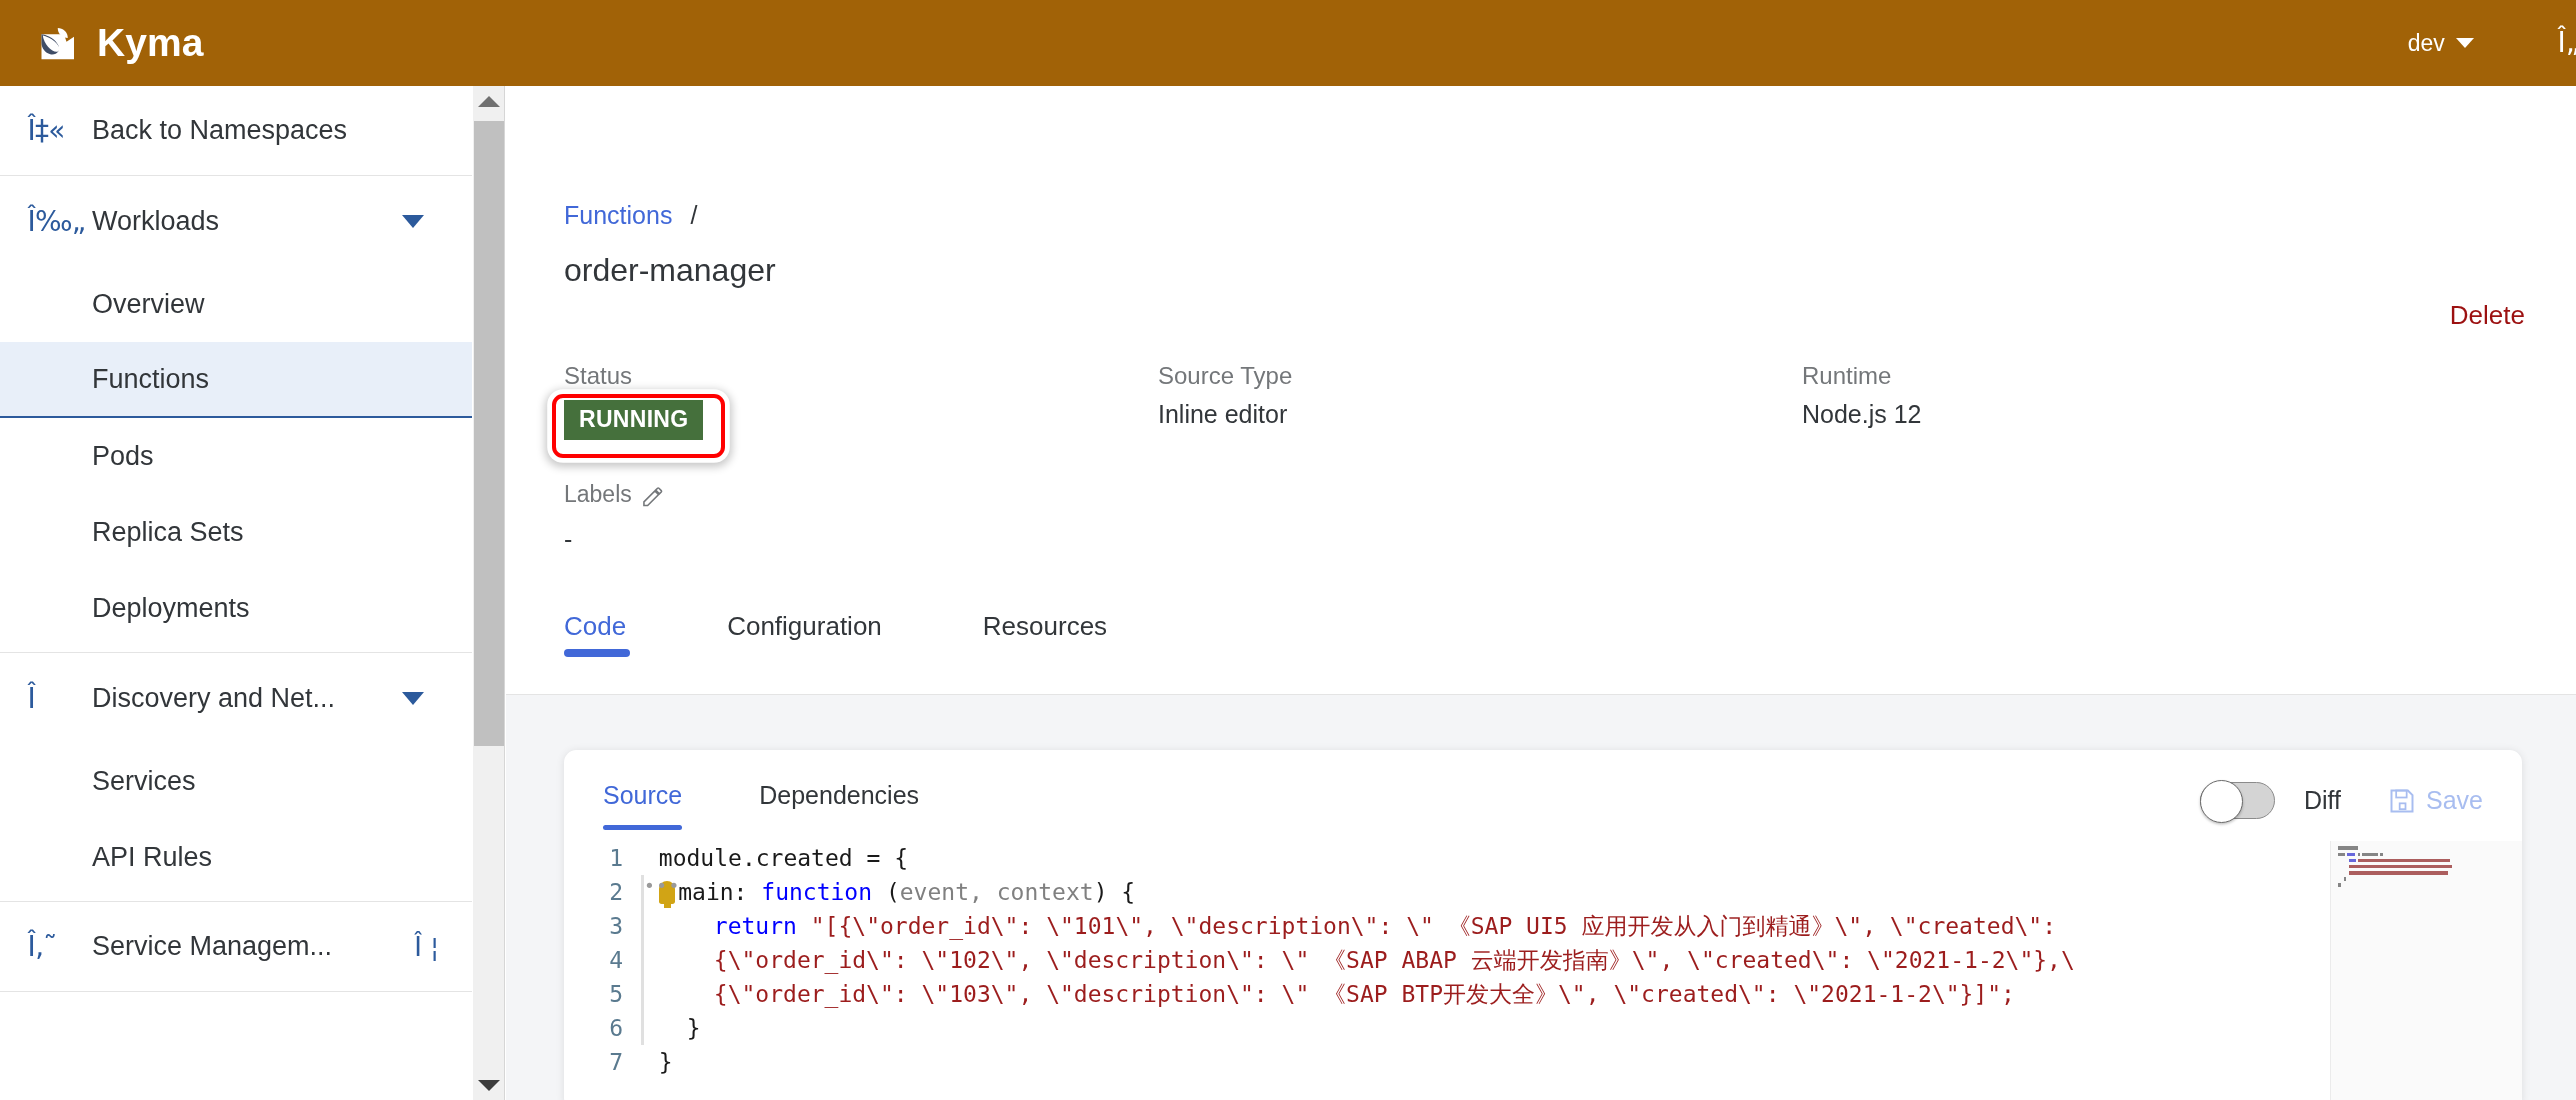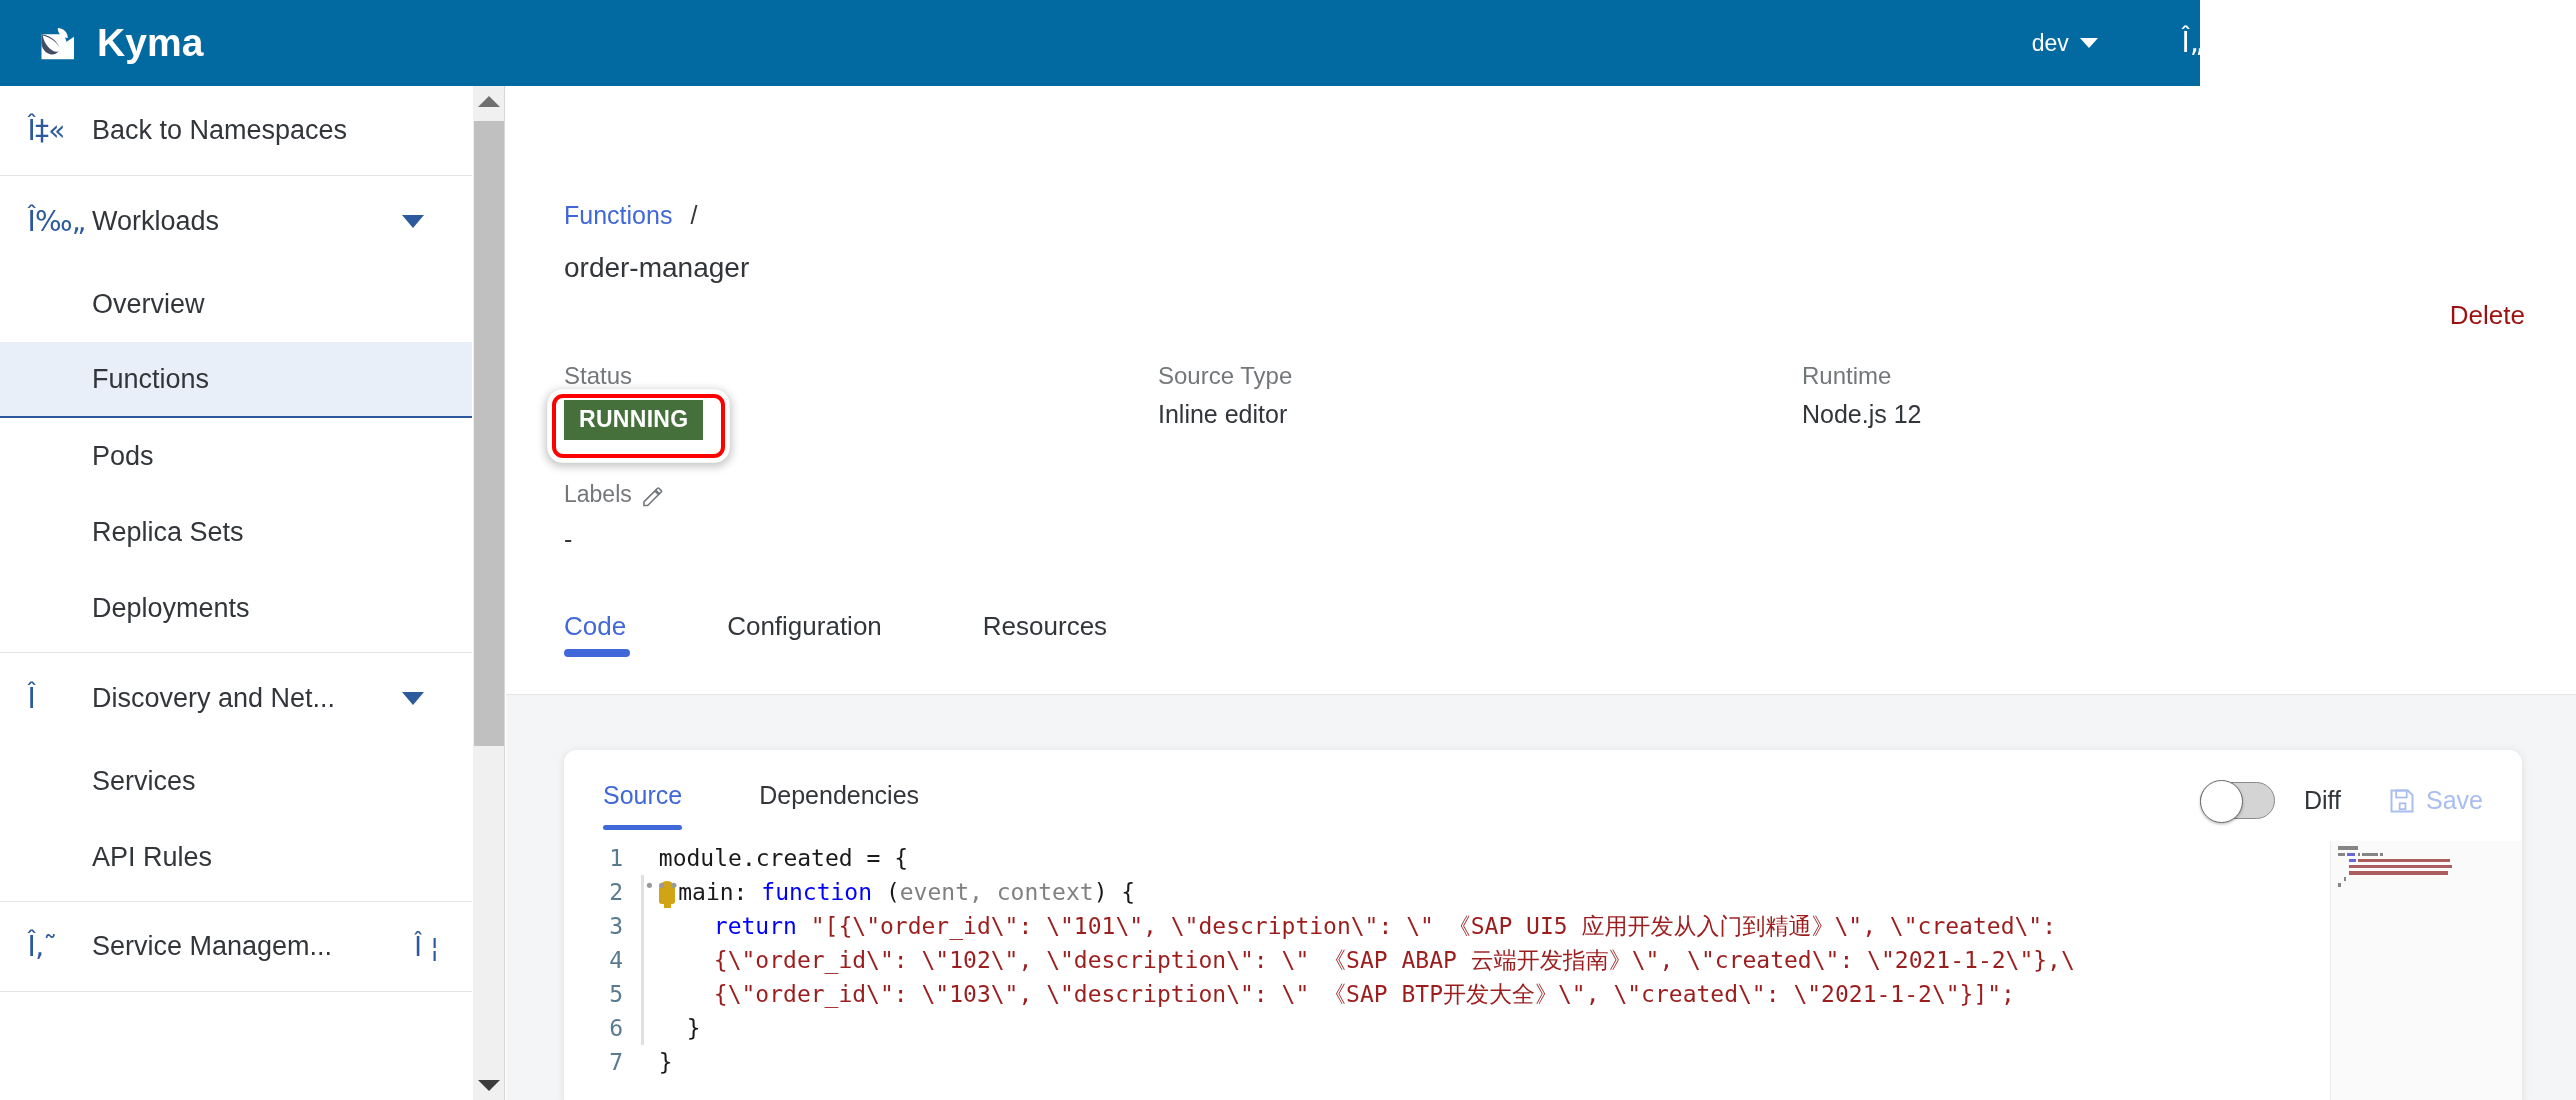--- a/index.html
+++ b/index.html
@@ -4,22 +4,22 @@
 <style>
   * { box-sizing: border-box; margin: 0; padding: 0; }
   html, body {
     width: 2576px; height: 1101px;
     font-family: "Liberation Sans", sans-serif;
     background: #ffffff; overflow: hidden;
   }
 
   
   .topbar {
-    position: absolute; left: 0; top: 0; width: 2200px; height: 86px;
-    background: #0369a1; display: flex; align-items: center;
+    position: absolute; left: 0; top: 0; width: 2576px; height: 86px;
+    background: #a16207; display: flex; align-items: center;
   }
   .brand { display: flex; align-items: center; margin-left: 39px; }
   .brand-logo { width: 40px; height: 40px; }
   .brand-name {
     color: #ffffff; font-size: 39px; font-weight: bold;
     margin-left: 18px; letter-spacing: 0.1px;
   }
   .topbar-right {
     margin-left: auto; display: flex; align-items: center;
     gap: 0px; padding-right: 0px;
@@ -100,21 +100,21 @@
   }
   .breadcrumb {
     position: absolute; left: 58px; top: 115px;
     font-size: 25px; display: flex; gap: 18px; align-items: baseline;
   }
   .crumb-link { color: #4168d8; }
   .crumb-sep { color: #32363a; }
 
   .page-title {
     position: absolute; left: 58px; top: 166px;
-    font-size: 28px; color: #32363a; font-weight: normal;
+    font-size: 32px; color: #32363a; font-weight: normal;
   }
   .delete-btn {
     position: absolute; right: 51px; top: 214px;
     color: #9c1111; font-size: 26px; cursor: pointer;
   }
 
   .meta-row { position: absolute; left: 58px; top: 276px; width: 1961px; height: 110px; }
   .meta-col { position: absolute; top: 0; }
   .meta-col.c1 { left: 0; }
   .meta-col.c2 { left: 594px; }

